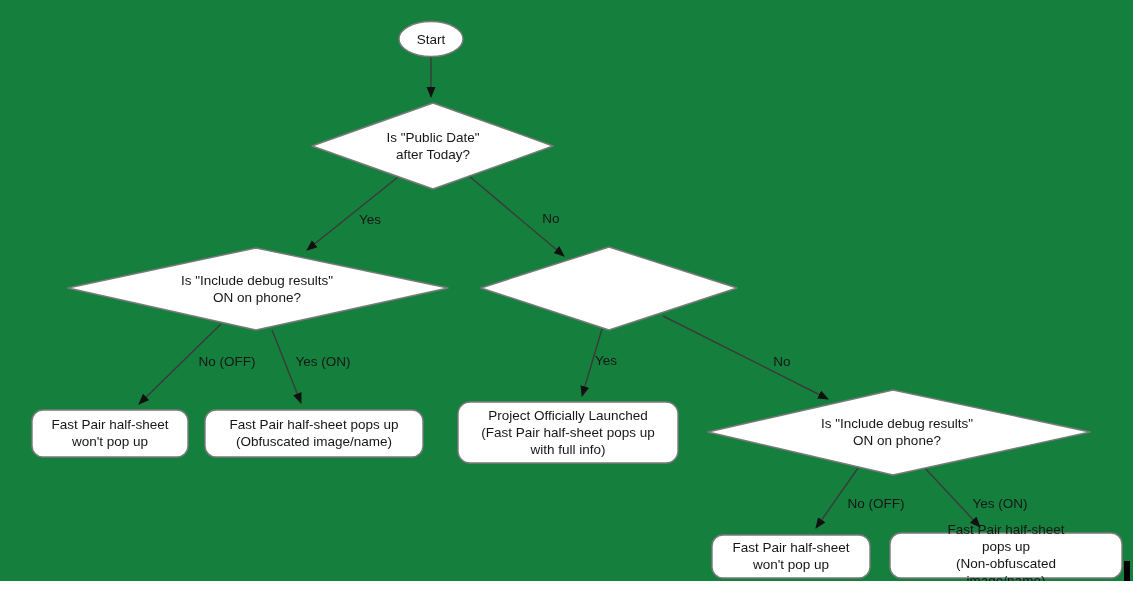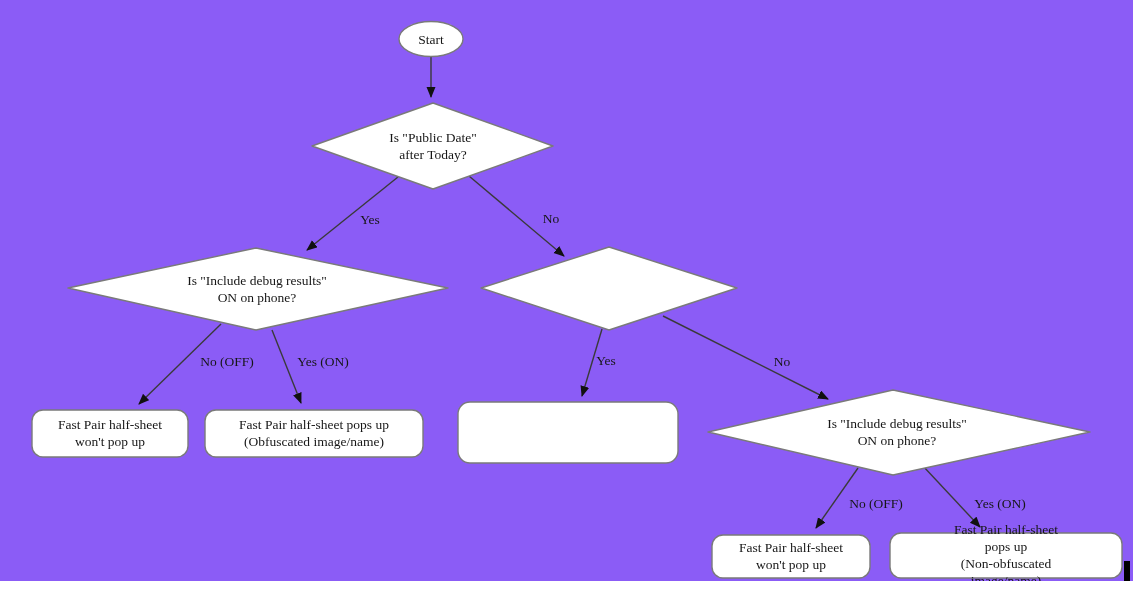--- a/index.html
+++ b/index.html
@@ -1,21 +1,21 @@
 <!DOCTYPE html>
 <html><head>
 <meta charset="utf-8">
 <style>
   html, body { margin: 0; padding: 0; background: #ffffff; }
   #stage {
     position: relative;
     width: 1133px;
     height: 581px;
-    background: #8b5cf6;
-    font-family: Liberation Serif, serif;
+    background: #15803d;
+    font-family: Liberation Sans, sans-serif;
     color: #161616;
     overflow: hidden;
   }
   #canvas { position: absolute; left: 0; top: 0; }
   .lbl {
     position: absolute;
     transform: translate(-50%, -50%);
     text-align: center;
     white-space: pre-line;
     font-size: 13.5px;
@@ -77,20 +77,23 @@
 after Today?</div>
   <div class="lbl" style="left:257px; top:289px;">Is "Include debug results"
 ON on phone?</div>
   <div class="lbl" style="left:897px; top:432px;">Is "Include debug results"
 ON on phone?</div>
 
   <div class="lbl" style="left:110px; top:433px;">Fast Pair half-sheet
 won't pop up</div>
   <div class="lbl" style="left:314px; top:433px;">Fast Pair half-sheet pops up
 (Obfuscated image/name)</div>
+  <div class="lbl" style="left:568px; top:432px;">Project Officially Launched
+(Fast Pair half-sheet pops up
+with full info)</div>
   <div class="lbl" style="left:791px; top:556px;">Fast Pair half-sheet
 won't pop up</div>
   <div class="lbl" style="left:1006px; top:555px;">Fast Pair half-sheet pops up
 (Non-obfuscated image/name)</div>
 
   <div class="edge-lbl" style="left:370px; top:220px;">Yes</div>
   <div class="edge-lbl" style="left:551px; top:219px;">No</div>
   <div class="edge-lbl" style="left:227px; top:362px;">No (OFF)</div>
   <div class="edge-lbl" style="left:323px; top:362px;">Yes (ON)</div>
   <div class="edge-lbl" style="left:606px; top:361px;">Yes</div>

